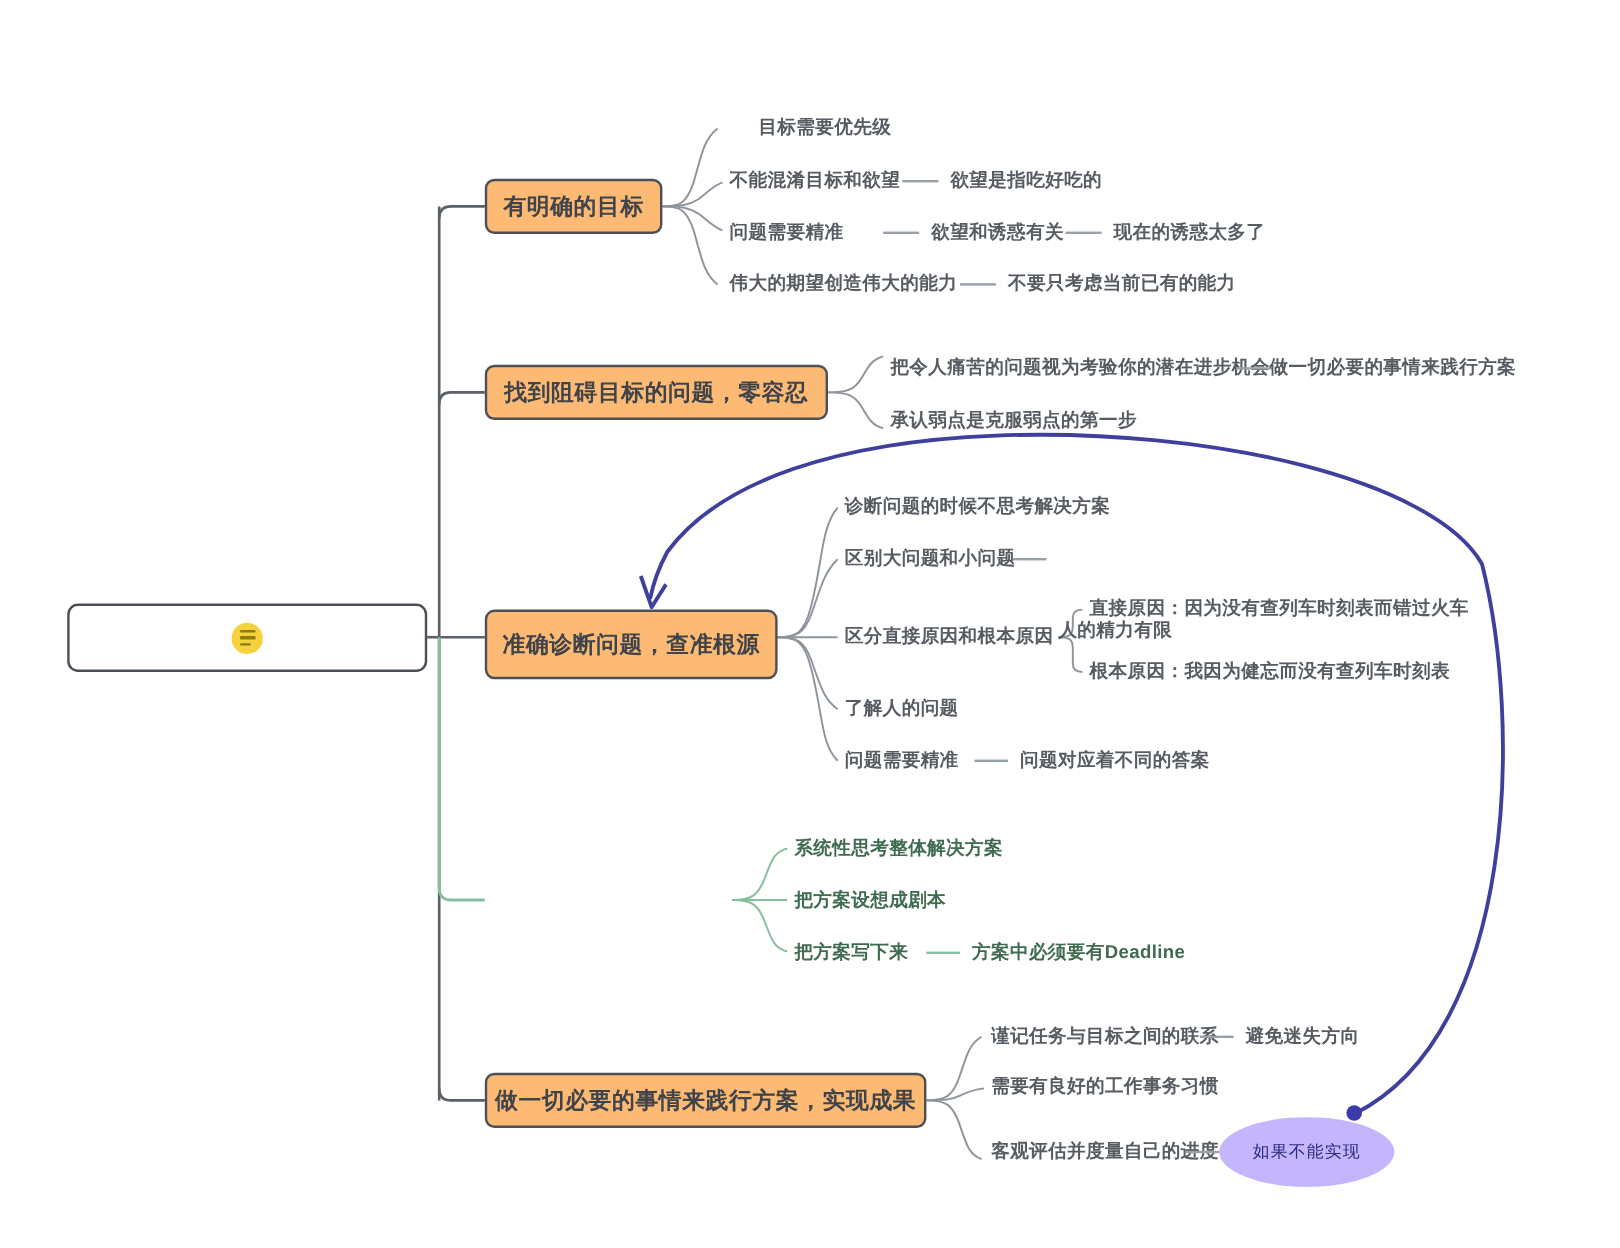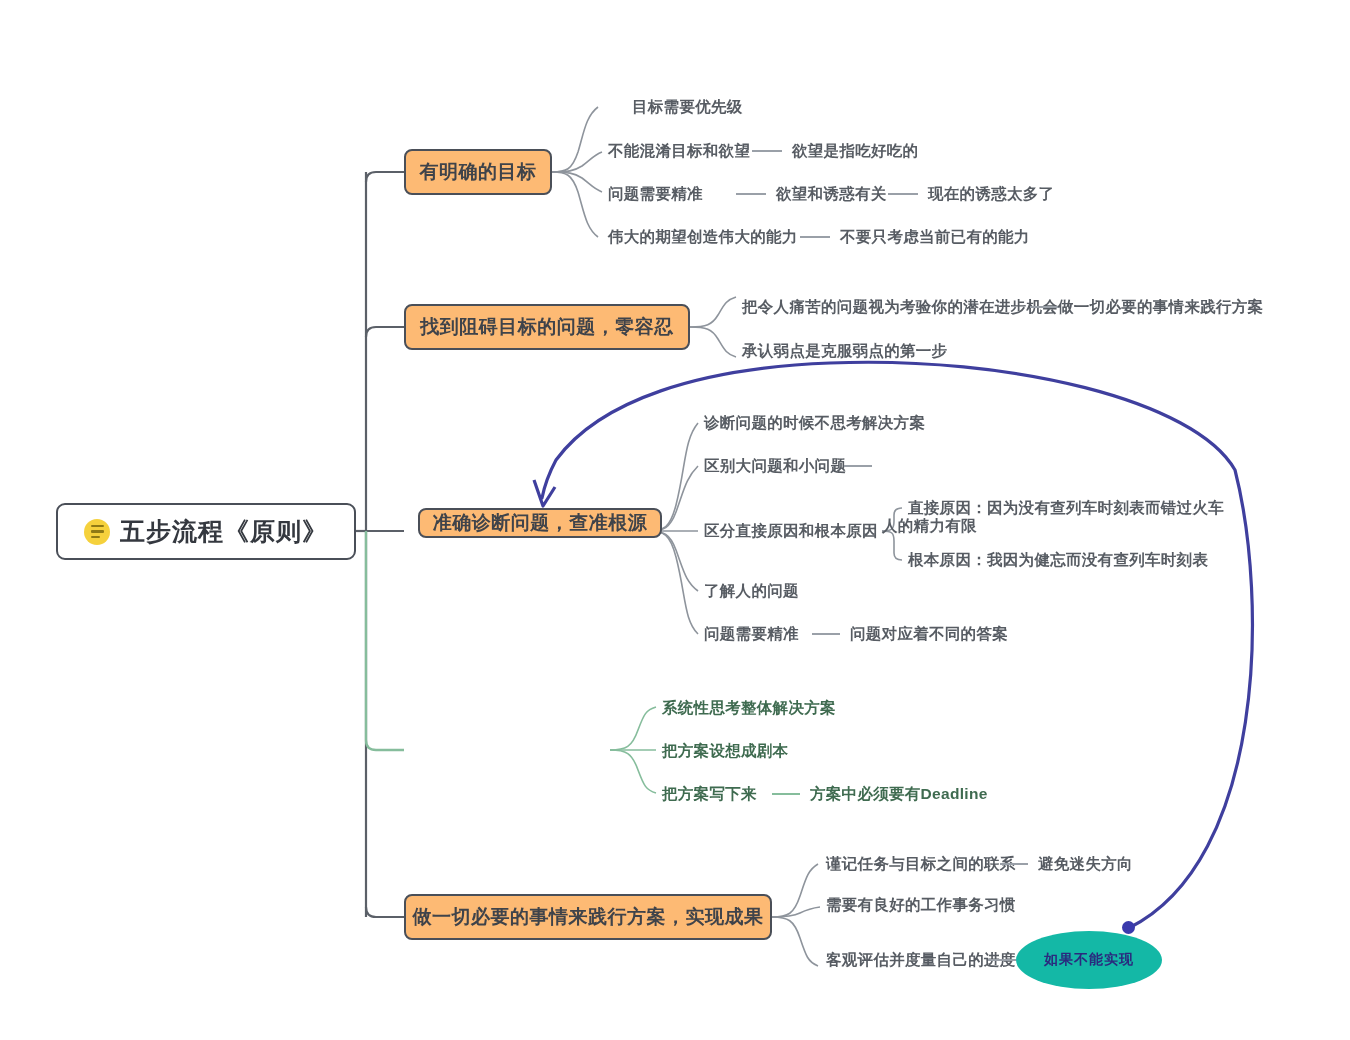--- a/index.html
+++ b/index.html
@@ -73,24 +73,24 @@
   .dash{
     position:absolute;
     height:2px;
     background:#9aa0a8;
   }
   .dash.g{background:#86bd9c;}
 
   .ellipse-node{
     position:absolute;
     border-radius:50%;
-    background:#14b8a6;
+    background:#c4b5fd;
     color:#2a2a7e;
     display:flex;align-items:center;justify-content:center;
-    font-size:14px;font-weight:bold;letter-spacing:1px;
+    font-size:14px;font-weight:normal;letter-spacing:1px;
     white-space:nowrap;
   }
   .handle{
     position:absolute;
     width:13px;height:13px;border-radius:50%;
     background:#3a3aad;
   }
 </style>
 </head>
 <body>
@@ -141,32 +141,31 @@
     <path d="M1129 928 C1265 860 1268 600 1235 470 C1195 400 1010 356 830 363 C700 368 600 400 556 460 C548 475 544 488 542 498" stroke="#3f3f9e" stroke-width="3.2" fill="none" stroke-linecap="round"></path>
     <path d="M534 480 L543 506 L555 487" stroke="#3f3f9e" stroke-width="3.2" fill="none" stroke-linejoin="round"></path>
   </svg>
 
   <div class="node root" style="left:56px;top:503px;width:300px;height:57px;">
     <span class="root-icon">
       <i></i>
         <i></i>
         <i></i>
     </span>
-    <span>五步流程《原则》</span>
   </div>
 
   <div class="node main" style="left:404px;top:149px;width:148px;height:46px;">
     <span>有明确的目标</span>
   </div>
 
   <div class="node main" style="left:404px;top:304px;width:286px;height:46px;">
     <span>找到阻碍目标的问题，零容忍</span>
   </div>
 
-  <div class="node main" style="left:404px;top:508px;width:244px;height:30px;margin-left:14px;">
+  <div class="node main" style="left:404px;top:508px;width:244px;height:58px;">
     <span>准确诊断问题，查准根源</span>
   </div>
 
 
   <div class="node main" style="left:404px;top:894px;width:368px;height:46px;">
     <span>做一切必要的事情来践行方案，实现成果</span>
   </div>
 
   <div class="leaf" style="left:608px;top:99px;margin-left:24px;">目标需要优先级</div>
 

